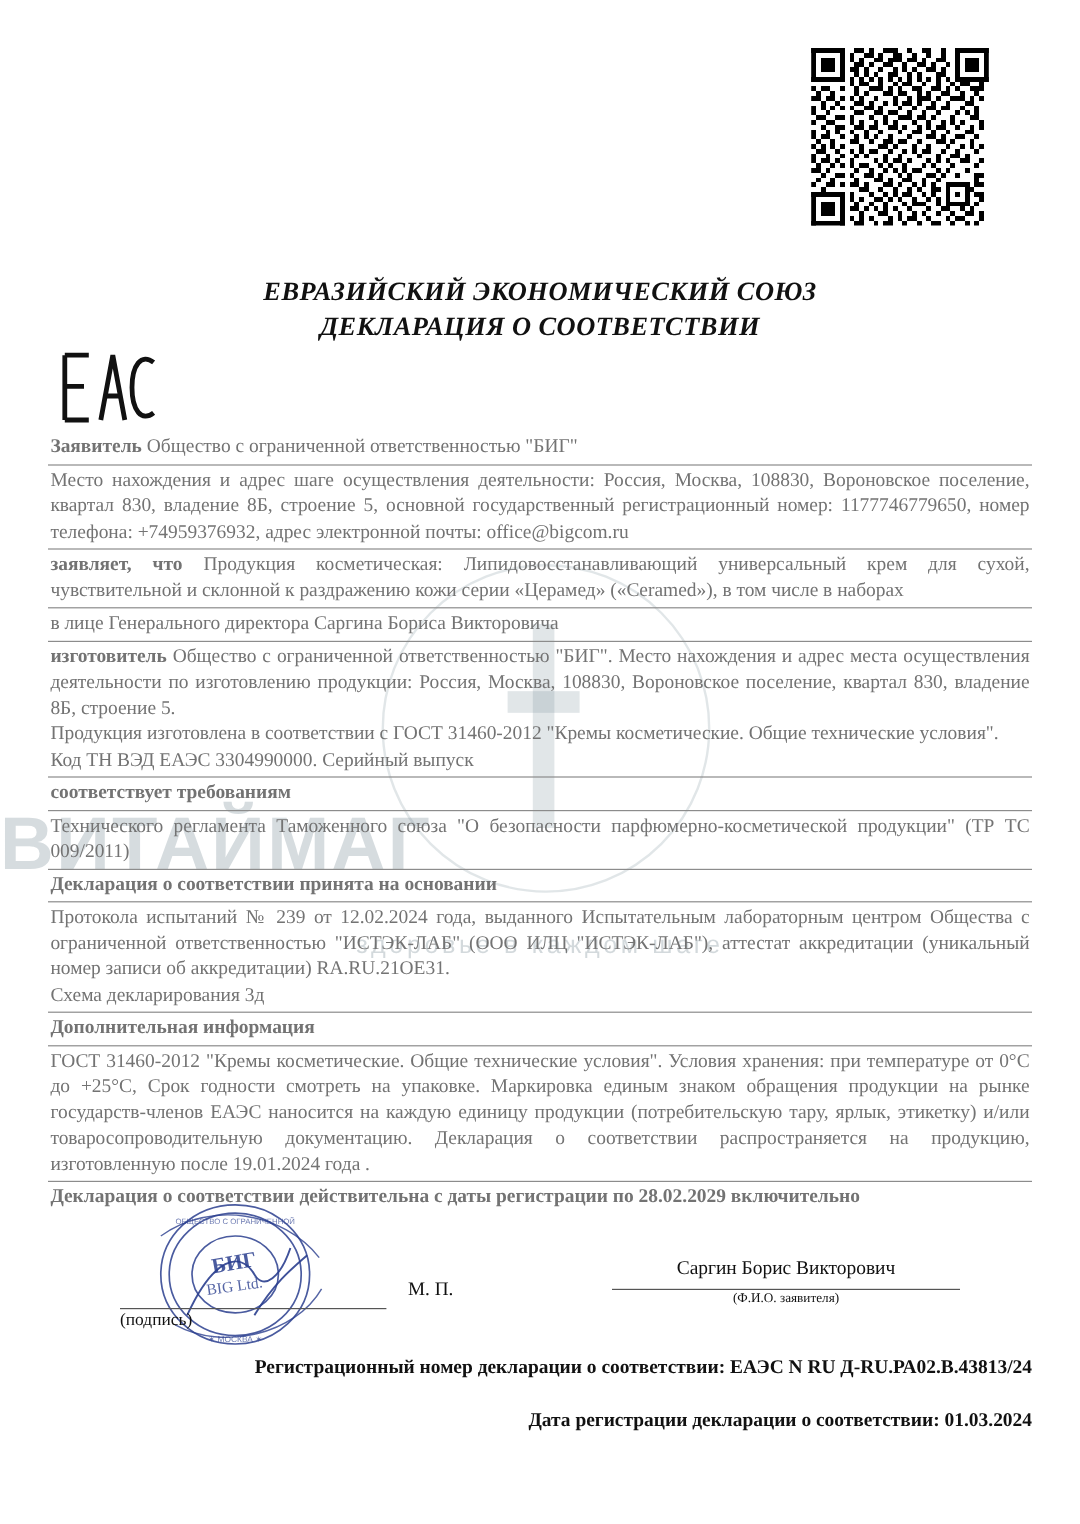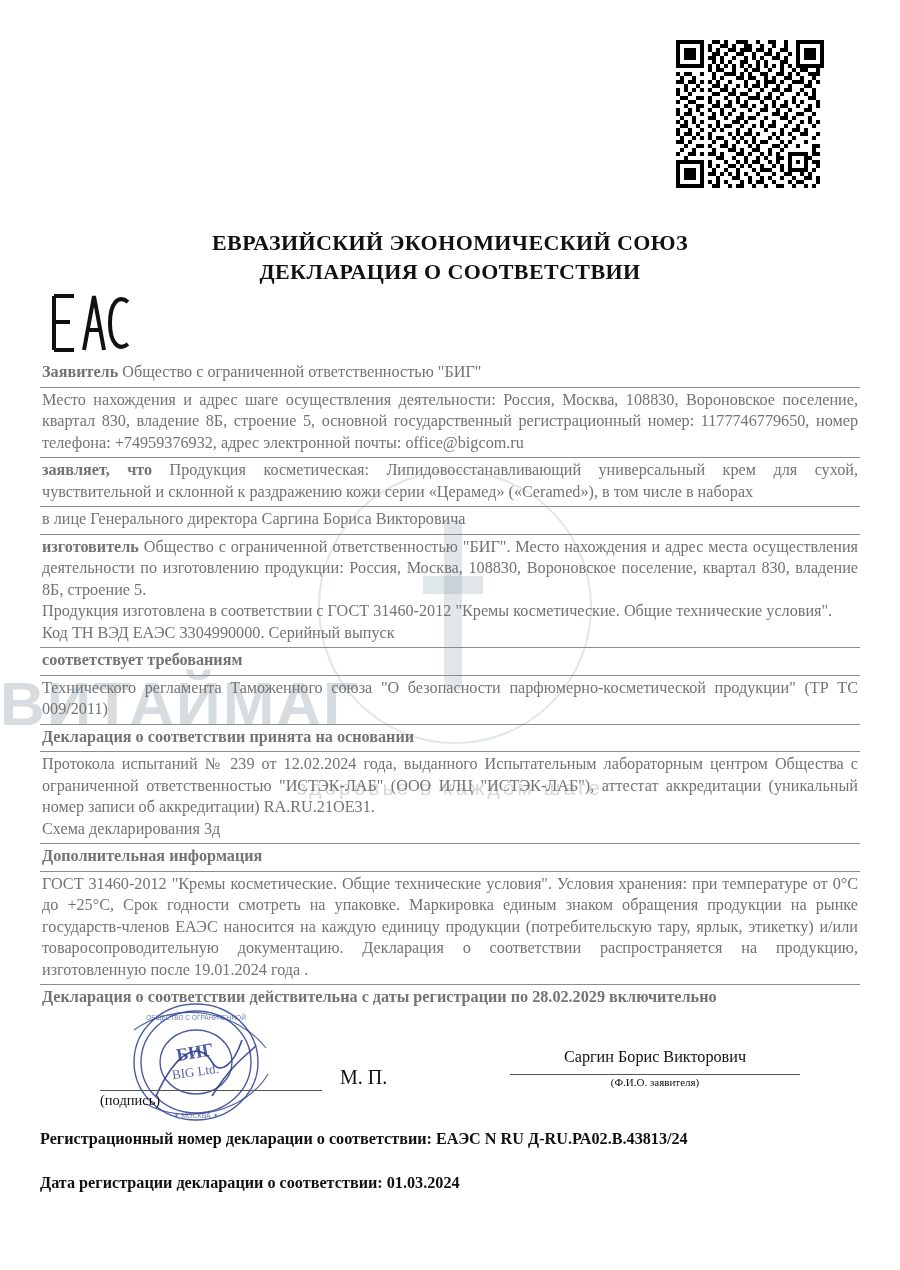--- a/index.html
+++ b/index.html
@@ -34,20 +34,21 @@
   }
   .qr-wrap svg { display:block; }
 
   
   .title-block {
     position: absolute;
     left: 0;
     top: 228px;
     width: 900px;
     text-align: center;
+    font-style: italic;
   }
   .title-line {
     font-family: "Liberation Serif", serif;
     font-weight: bold;
     font-size: 22px;
     letter-spacing: 0.4px;
     line-height: 29px;
     color: #111;
   }
 
@@ -101,21 +102,21 @@
     left: 60px;
     top: 70px;
     width: 222px;
     text-align: left;
     font-size: 14.5px;
   }
   .mp {
     position: absolute;
     left: 300px;
     top: 44px;
-    font-size: 20px;
+    font-size: 16px;
   }
   .sig-name {
     position: absolute;
     left: 430px;
     top: 26px;
     width: 370px;
     text-align: center;
     font-size: 16.2px;
   }
   .sig-line-right {
@@ -138,20 +139,21 @@
     position: absolute;
     left: 40px;
     top: 1128px;
     width: 820px;
   }
   .footer-line {
     font-weight: bold;
     font-size: 16.2px;
     line-height: 22px;
     margin-bottom: 22px;
+    text-align: right;
   }
 
   
   .wm {
     position: absolute;
     pointer-events: none;
     user-select: none;
   }
   .wm-text {
     left: 0;

